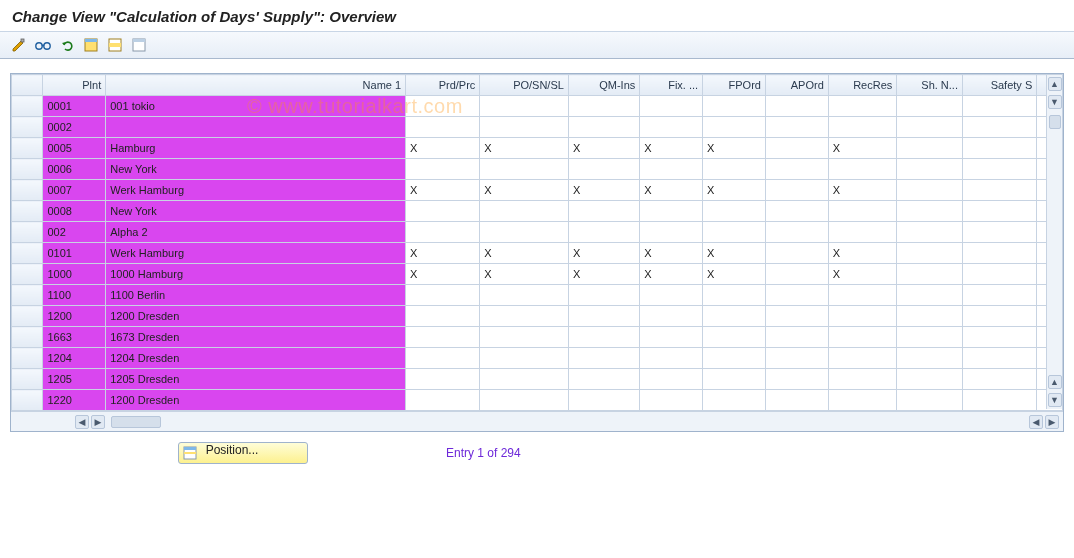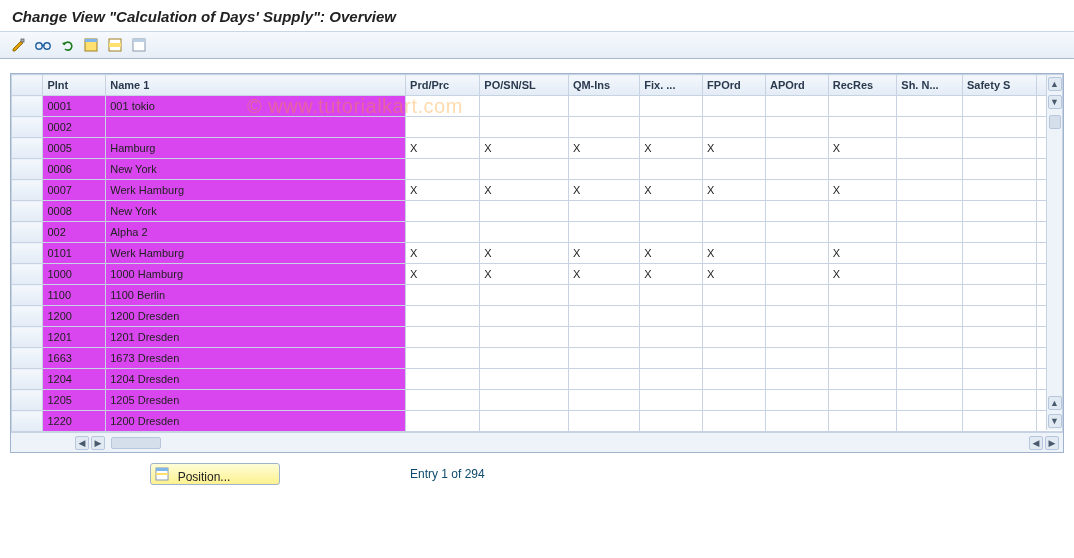--- a/index.html
+++ b/index.html
@@ -67,22 +67,22 @@
     border: 1px solid #c7d3e2;
     height: 21px;
     padding: 0 4px;
     overflow: hidden;
     white-space: nowrap;
     text-overflow: ellipsis;
     font-size: 11px;
   }
   table.grid th {
     background: linear-gradient(#f4f8fd, #e3ebf5);
-    font-weight: bold;
-    text-align: left;
+    font-weight: normal;
+    text-align: right;
     color: #2a3a4e;
     position: relative;
     margin-left: 42px;
   }
   .rowbtn {
     background: linear-gradient(#f4f8fd, #e3ebf5);
     border: 1px solid #c7d3e2;
     text-align: center;
     cursor: pointer;
   }
@@ -157,37 +157,38 @@
     margin: 0 4px;
     cursor: pointer;
   }
   .hscroll .hfill { flex: 1; }
   .footer-bar {
     display: flex; align-items: center;
     padding: 10px 0 8px 140px;
     gap: 130px;
   }
   .position-btn {
-    display: inline-flex; align-items: flex-end;
+    display: inline-flex; align-items: flex-start;
     height: 22px;
     border: 1px solid #9fb3cc;
     border-radius: 3px;
     background: linear-gradient(#fefdd8, #fdf18f);
     padding: 0 28px 0 6px;
     cursor: pointer;
     gap: 8px;
     min-width: 130px;
     justify-content: center;
     position: relative;
+    margin-left: 28px;
   }
   .position-btn .picon {
     position: absolute; left: 4px; top: 3px;
     width: 14px; height: 14px;
   }
-  .entry-info { font-size: 12px; color: #0c4a6e; }
+  .entry-info { font-size: 12px; color: #6d28d9; margin-left: 8px; }
   svg { display: block; }
 </style>
 </head>
 <body>
 
 <div class="app">
 
   <div class="header-title">Change View "Calculation of Days' Supply": Overview</div>
 
   <div class="toolbar-strip">
@@ -435,35 +436,20 @@
               <td class="white-cell"></td>
               <td class="white-cell"></td>
               <td class="white-cell"></td>
               <td class="white-cell"></td>
               <td class="white-cell"></td>
               <td class="white-cell"></td>
               <td class="white-cell"></td>
             </tr>
             <tr>
               <td class="rowbtn"></td>
-              <td class="blue-cell">1201</td>
-              <td class="blue-cell">1201 Dresden</td>
-              <td class="white-cell"></td>
-              <td class="white-cell"></td>
-              <td class="white-cell"></td>
-              <td class="white-cell"></td>
-              <td class="white-cell"></td>
-              <td class="white-cell"></td>
-              <td class="white-cell"></td>
-              <td class="white-cell"></td>
-              <td class="white-cell"></td>
-              <td class="white-cell"></td>
-            </tr>
-            <tr>
-              <td class="rowbtn"></td>
               <td class="blue-cell">1663</td>
               <td class="blue-cell">1673 Dresden</td>
               <td class="white-cell"></td>
               <td class="white-cell"></td>
               <td class="white-cell"></td>
               <td class="white-cell"></td>
               <td class="white-cell"></td>
               <td class="white-cell"></td>
               <td class="white-cell"></td>
               <td class="white-cell"></td>

